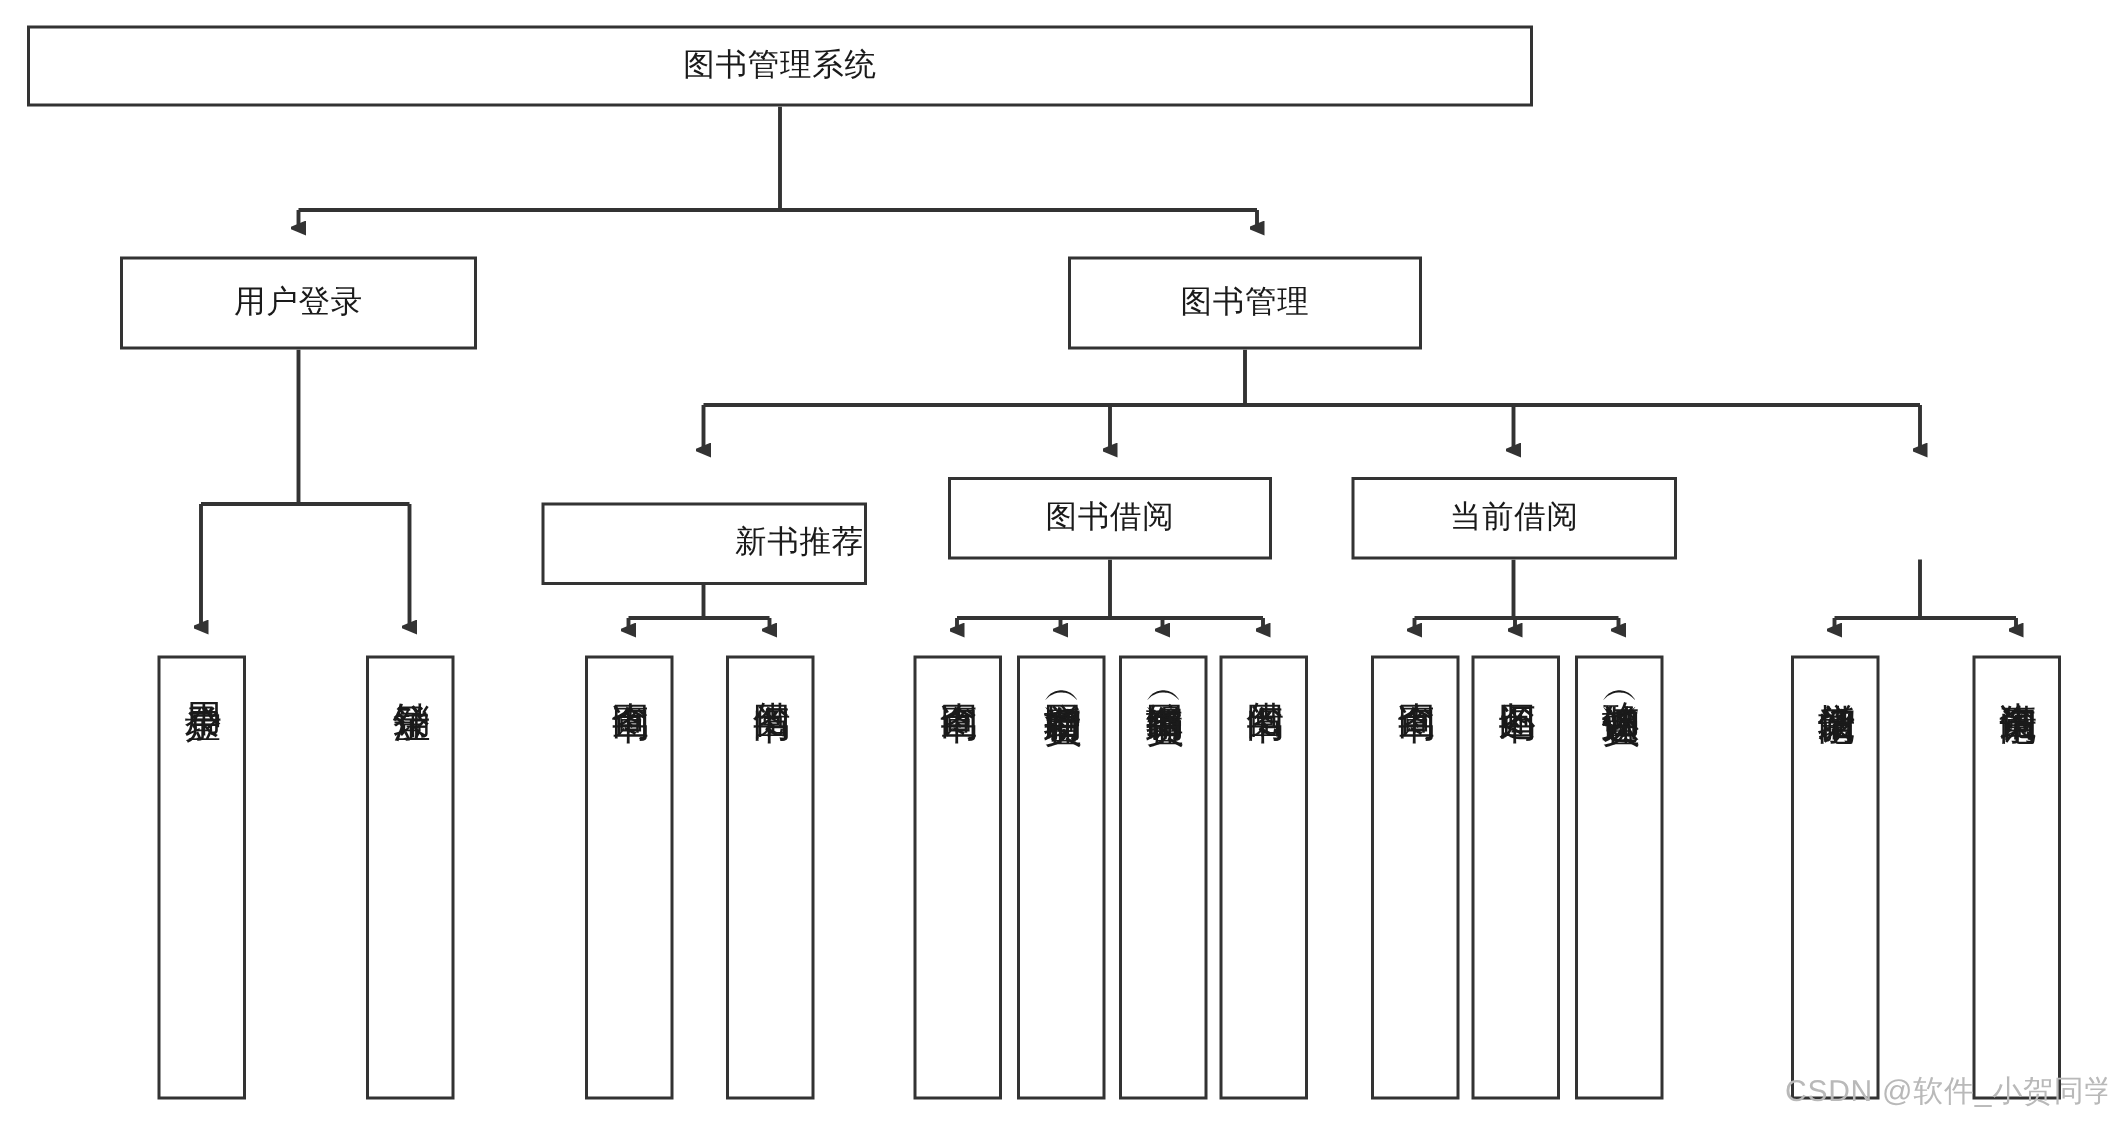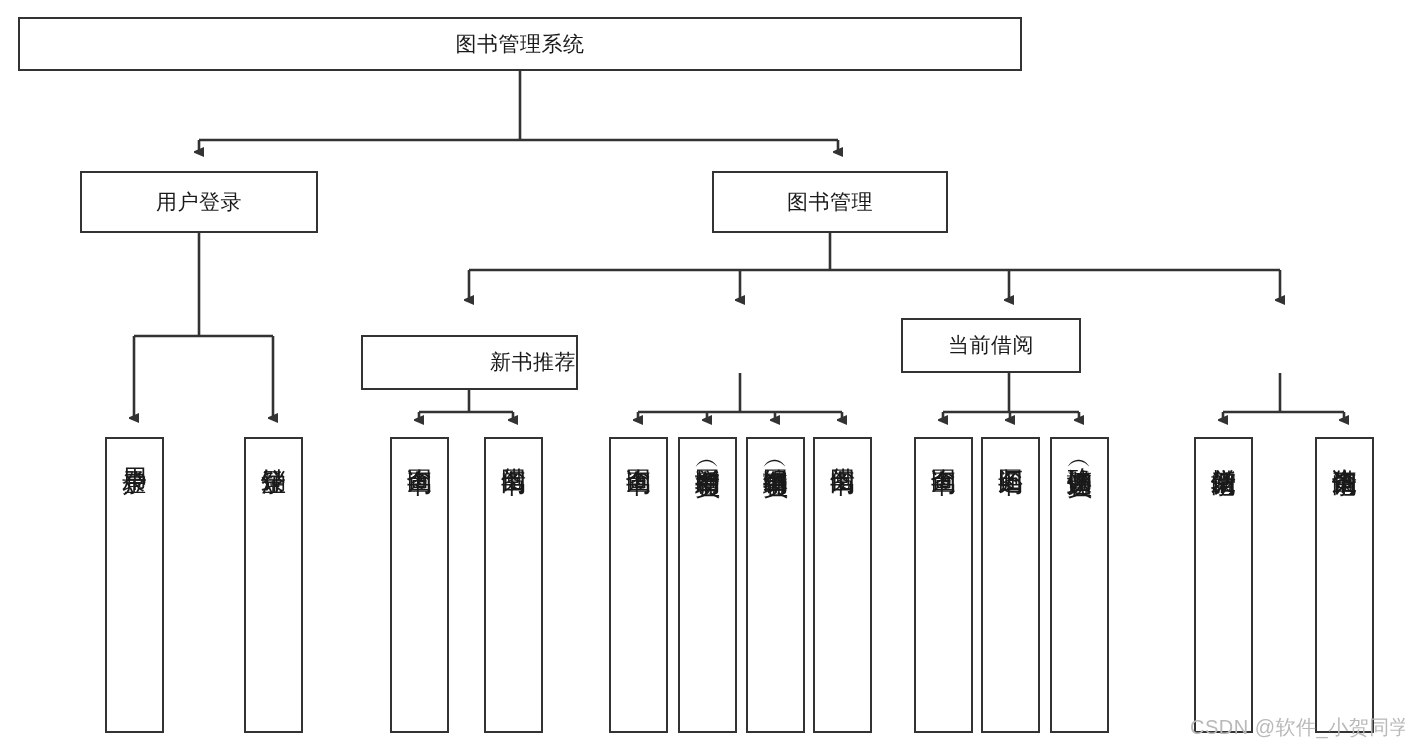--- a/index.html
+++ b/index.html
@@ -126,21 +126,24 @@
   <div class="node horiz" style="left:80px; top:171px; width:238px; height:62px;">
     <span class="label">用户登录</span>
   </div>
   <div class="node horiz" style="left:712px; top:171px; width:236px; height:62px;justify-content:center;">
     <span class="label">图书管理</span>
   </div>
 
   <div class="node horiz" style="left:361px; top:335px; width:217px; height:55px;justify-content:flex-end;">
     <span class="label">新书推荐</span>
   </div>
-  <div class="node horiz" style="left:901px; top:318px; width:180px; height:55px;">
+  <div class="node horiz" style="left:632px; top:318px; width:216px; height:55px;">
+    <span class="label">图书借阅</span>
+  </div>
+  <div class="node horiz" style="left:901px; top:318px; width:217px; height:55px;">
     <span class="label">当前借阅</span>
   </div>
 
   <div class="node vert" style="left:105px; top:437px; width:59px; height:296px;">
     <span class="label">用户登录</span>
   </div>
   <div class="node vert" style="left:244px; top:437px; width:59px; height:296px;">
     <span class="label">注销登录</span>
   </div>
   <div class="node vert" style="left:390px; top:437px; width:59px; height:296px;">

